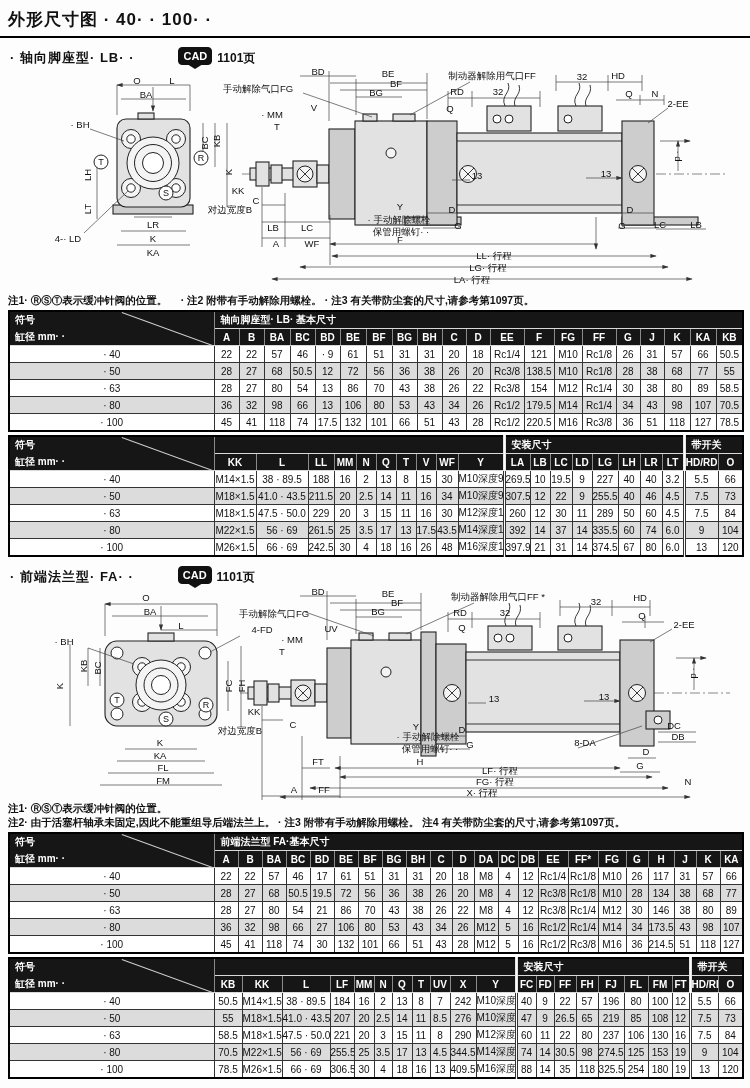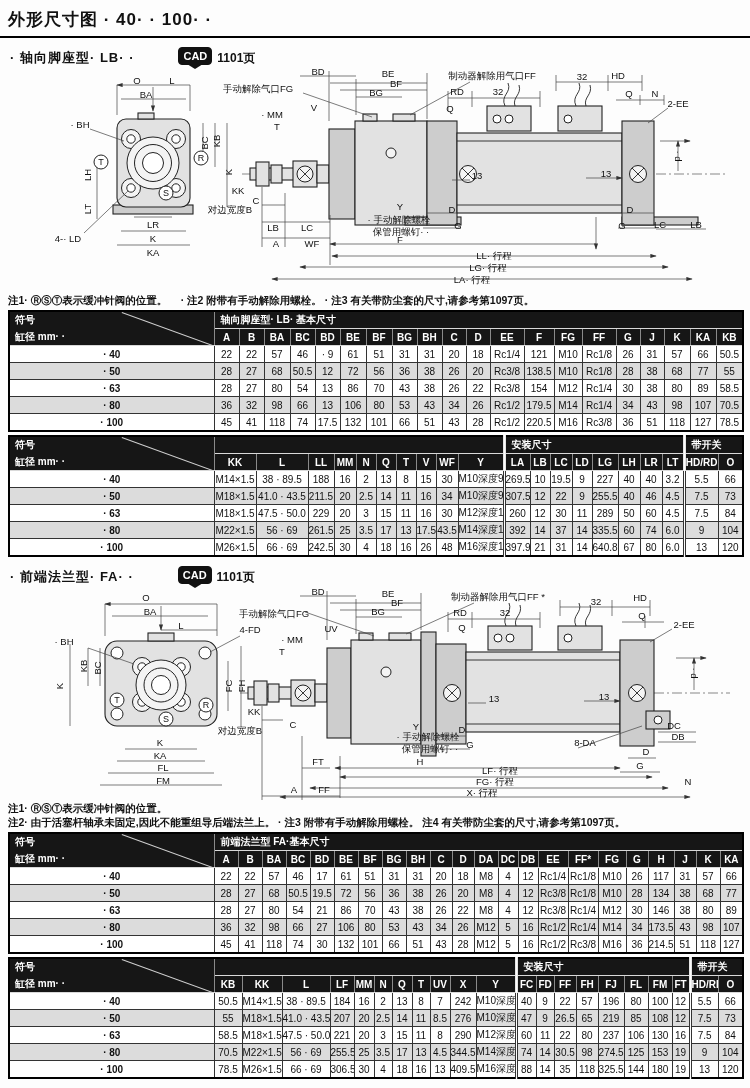--- a/index.html
+++ b/index.html
@@ -40,21 +40,21 @@
   th,td{padding:0;height:16px;text-align:center;overflow:hidden;white-space:nowrap;}
   thead th{
     background:#161616;color:#fff;font-weight:bold;font-size:10px;
     border-right:1px solid #8a8a8a;border-bottom:1px solid #d9d9d9;
   }
   thead th.ttl{text-align:left;padding-left:6px;}
   thead th.grp{border-left:3px double #e6e6e6;}
   tbody td{border:1px solid #333;background:#fff;font-size:10px;}
   tbody tr.alt td{background:#dcdcdc;}
   tbody td.grp{border-left:3px double #333;}
-  tbody td.bore{font-weight:bold;}
+  tbody td.bore{font-weight:normal;}
   th.corner{position:relative;text-align:left;border-right:1px solid #8a8a8a;}
   .c-top{position:absolute;left:5px;top:1px;font-size:10px;}
   .c-bot{position:absolute;left:5px;bottom:1px;font-size:10px;}
   .c-diag{
     position:absolute;left:112px;top:0;width:98px;border-top:1px solid #cfcfcf;
     transform-origin:0 0;transform:rotate(20deg);
   }
   
   .f1{fill:#e2e2e2;stroke:#222;stroke-width:1.1;}
   .f2{fill:#cdcdcd;stroke:#222;stroke-width:1.1;}
@@ -547,21 +547,21 @@
         <td>4</td>
         <td>18</td>
         <td>16</td>
         <td>26</td>
         <td>48</td>
         <td>M16深度13</td>
         <td class="grp">397.9</td>
         <td>21</td>
         <td>31</td>
         <td>14</td>
-        <td>640.8</td>
+        <td>374.5</td>
         <td>67</td>
         <td>80</td>
         <td>6.0</td>
         <td class="grp">13</td>
         <td>120</td>
       </tr>
     </tbody>
 </table>
 
 <div class="sec-head">
@@ -646,21 +646,21 @@
     <path class="dim" d="M578,162 L642,140 M658,146 H696 M658,156 H696 M628,172 H656 M620,186 H660"></path>
     <path class="dim" d="M335,182 H620" marker-start="url(#a2)" marker-end="url(#a2)"></path>
     <path class="dim" d="M340,191 H652" marker-start="url(#a2)" marker-end="url(#a2)"></path>
     <path class="dim" d="M310,202 H668" marker-start="url(#a2)" marker-end="url(#a2)"></path>
     <path class="dim" d="M280,211 H690" marker-start="url(#a2)" marker-end="url(#a2)"></path>
     <path class="dim" d="M694,72 V104 M676,72 H706" marker-start="url(#a2)" marker-end="url(#a2)"></path>
   </svg>
 <span class="dlabel" style="left: 146px; top: 12px;">O</span>
     <span class="dlabel" style="left: 150px; top: 26px;">BA</span>
     <span class="dlabel" style="left: 181px; top: 40px;">L</span>
-    <span class="dlabel" style="left: 250px; top: 44px; text-align: right;">4-FD</span>
+    <span class="dlabel" style="left: 262px; top: 44px; text-align: right;">4-FD</span>
     <span class="dlabel" style="left: 64px; top: 56px;">· BH</span>
     <span class="dlabel" style="left: 84px; top: 80px; transform: translate(-50%, -50%) rotate(-90deg);">KB</span>
     <span class="dlabel" style="left: 98px; top: 82px; transform: translate(-50%, -50%) rotate(-90deg);">BC</span>
     <span class="dlabel" style="left: 60px; top: 100px; transform: translate(-50%, -50%) rotate(-90deg);">K</span>
     <span class="dlabel circ" style="left: 117px; top: 114px;">T</span>
     <span class="dlabel circ" style="left: 166px; top: 133px;">S</span>
     <span class="dlabel circ" style="left: 206px; top: 119px;">R</span>
     <span class="dlabel" style="left: 229px; top: 100px; transform: translate(-50%, -50%) rotate(-90deg);">FC</span>
     <span class="dlabel" style="left: 242px; top: 100px; transform: translate(-50%, -50%) rotate(-90deg);">FH</span>
     <span class="dlabel" style="left: 160px; top: 157px;">K</span>
@@ -1069,20 +1069,20 @@
         <td>18</td>
         <td>16</td>
         <td>13</td>
         <td>409.5</td>
         <td>M16深度13</td>
         <td class="grp">88</td>
         <td>14</td>
         <td>35</td>
         <td>118</td>
         <td>325.5</td>
-        <td>144</td>
+        <td>254</td>
         <td>180</td>
         <td>19</td>
         <td class="grp">13</td>
         <td>120</td>
       </tr>
     </tbody>
 </table>
 
 </body></html>

